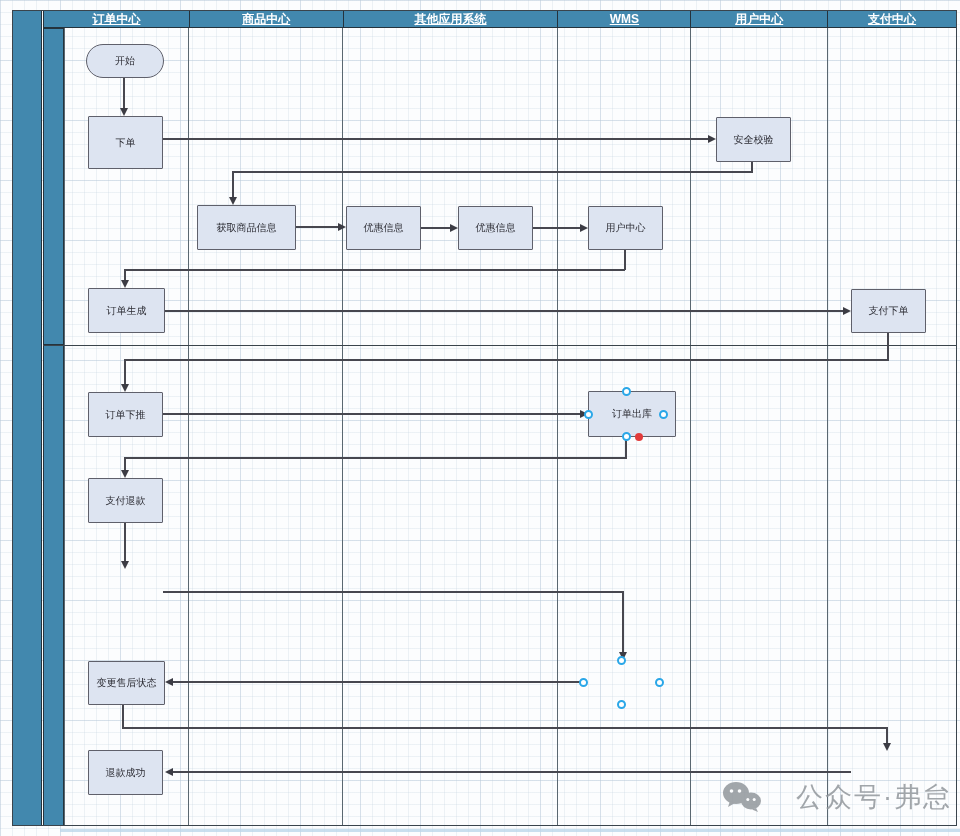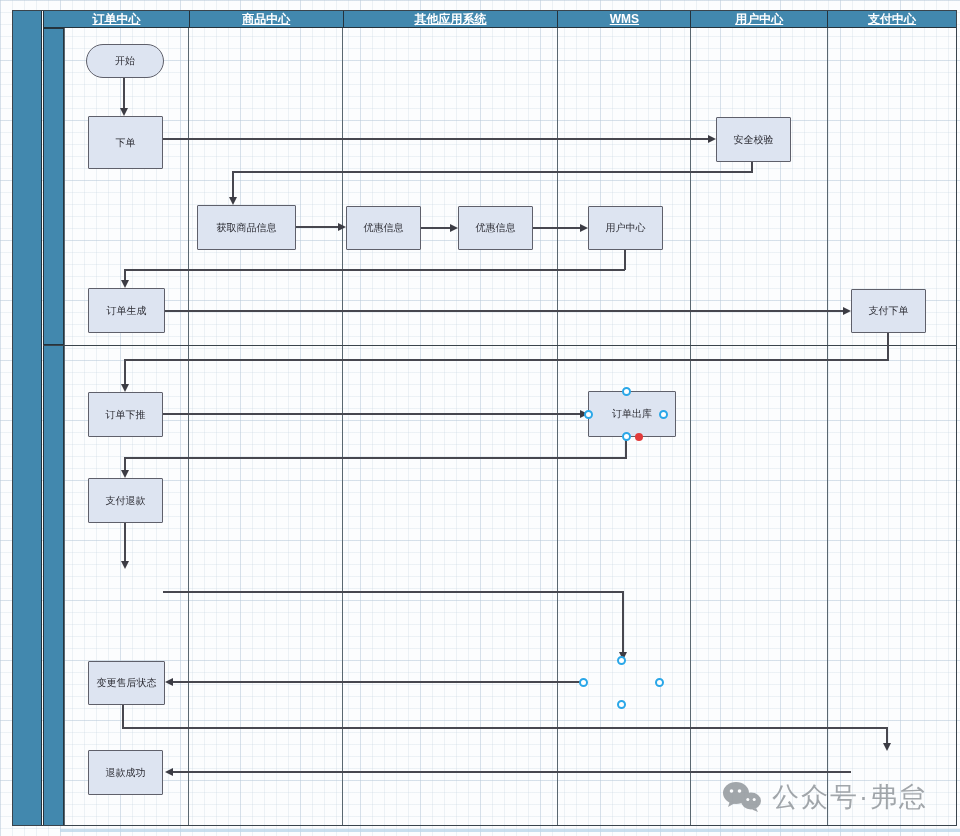--- a/index.html
+++ b/index.html
@@ -47,21 +47,21 @@
   .seg-v{width:2px;}
   .arr{position:absolute;width:0;height:0;}
   .arr-down{border-left:4px solid transparent;border-right:4px solid transparent;border-top:8px solid #3c3c44;}
   .arr-right{border-top:4px solid transparent;border-bottom:4px solid transparent;border-left:8px solid #3c3c44;}
   .arr-left{border-top:4px solid transparent;border-bottom:4px solid transparent;border-right:8px solid #3c3c44;}
   
   .handle{position:absolute;width:9px;height:9px;border-radius:50%;background:#ffffff;border:2px solid #2aa7e8;box-sizing:border-box;z-index:5;}
   .red-dot{position:absolute;width:8px;height:8px;border-radius:50%;background:#e23b3b;z-index:5;}
   
   .watermark{position:absolute;left:722px;top:779px;display:flex;align-items:center;gap:10px;z-index:6;color:#92979c;opacity:.85;}
-  .watermark-text{font-size:27px;letter-spacing:2px;white-space:nowrap;}
+  .watermark-text{font-size:27px;letter-spacing:2px;white-space:nowrap;margin-left:24px;}
 </style>
 </head>
 <body>
 
 <div class="canvas">
 
   <div class="pool-bar"></div>
   <div class="phase-col phase-1"></div>
   <div class="phase-col phase-2"></div>
 

